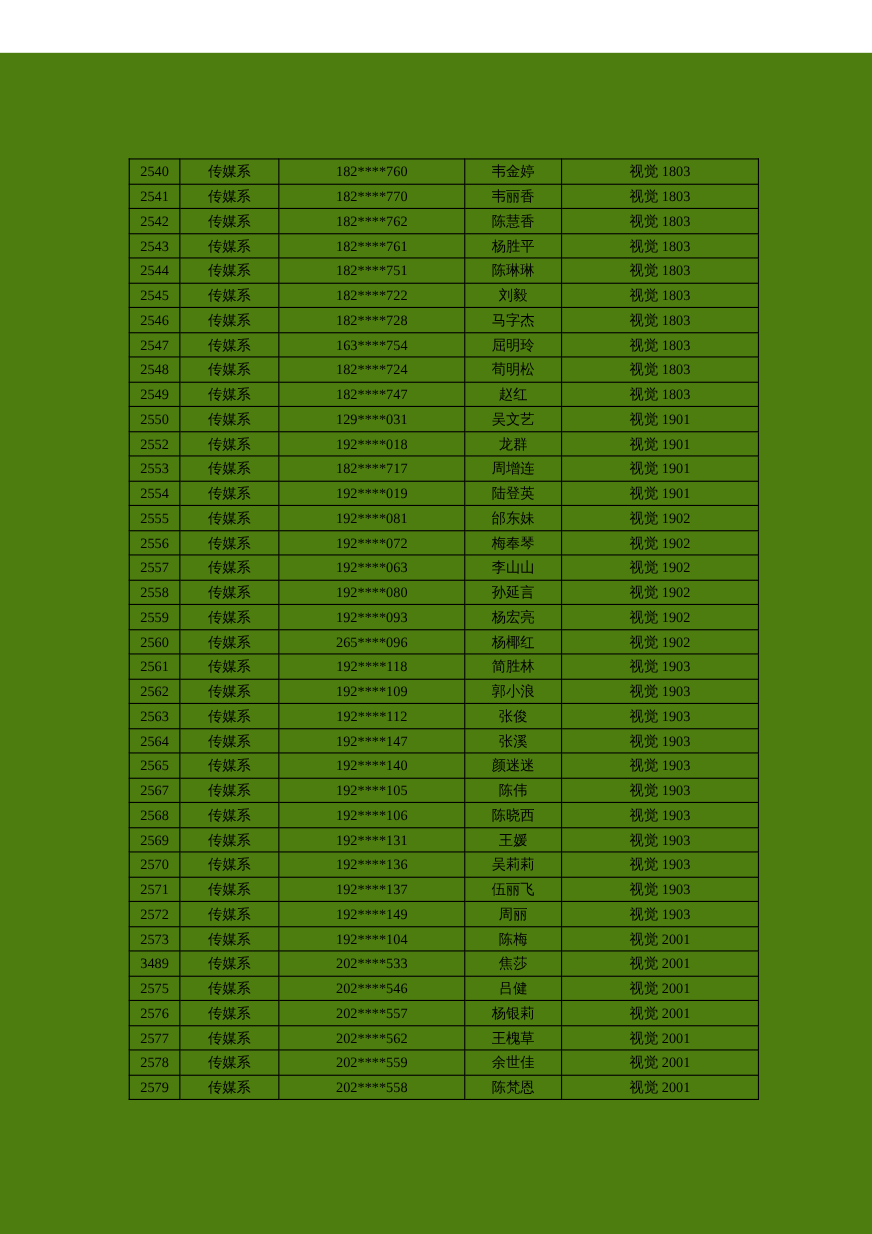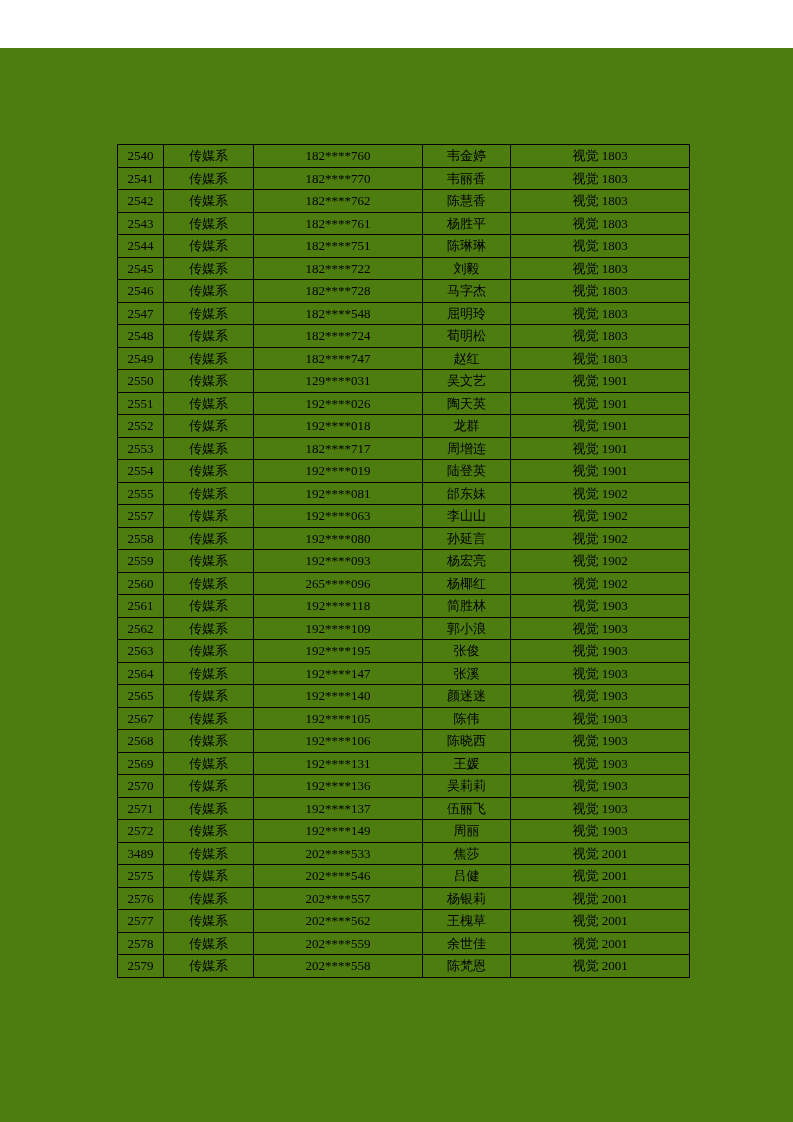--- a/index.html
+++ b/index.html
@@ -105,21 +105,21 @@
           <tr>
             <td>2546</td>
             <td>传媒系</td>
             <td>182****728</td>
             <td>马字杰</td>
             <td>视觉 1803</td>
           </tr>
           <tr>
             <td>2547</td>
             <td>传媒系</td>
-            <td>182****548</td>
+            <td>163****754</td>
             <td>屈明玲</td>
             <td>视觉 1803</td>
           </tr>
           <tr>
             <td>2548</td>
             <td>传媒系</td>
             <td>182****724</td>
             <td>荀明松</td>
             <td>视觉 1803</td>
           </tr>
@@ -131,27 +131,20 @@
             <td>视觉 1803</td>
           </tr>
           <tr>
             <td>2550</td>
             <td>传媒系</td>
             <td>129****031</td>
             <td>吴文艺</td>
             <td>视觉 1901</td>
           </tr>
           <tr>
-            <td>2551</td>
-            <td>传媒系</td>
-            <td>192****026</td>
-            <td>陶天英</td>
-            <td>视觉 1901</td>
-          </tr>
-          <tr>
             <td>2552</td>
             <td>传媒系</td>
             <td>192****018</td>
             <td>龙群</td>
             <td>视觉 1901</td>
           </tr>
           <tr>
             <td>2553</td>
             <td>传媒系</td>
             <td>182****717</td>
@@ -166,20 +159,27 @@
             <td>视觉 1901</td>
           </tr>
           <tr>
             <td>2555</td>
             <td>传媒系</td>
             <td>192****081</td>
             <td>邰东妹</td>
             <td>视觉 1902</td>
           </tr>
           <tr>
+            <td>2556</td>
+            <td>传媒系</td>
+            <td>192****072</td>
+            <td>梅奉琴</td>
+            <td>视觉 1902</td>
+          </tr>
+          <tr>
             <td>2557</td>
             <td>传媒系</td>
             <td>192****063</td>
             <td>李山山</td>
             <td>视觉 1902</td>
           </tr>
           <tr>
             <td>2558</td>
             <td>传媒系</td>
             <td>192****080</td>
@@ -210,21 +210,21 @@
           <tr>
             <td>2562</td>
             <td>传媒系</td>
             <td>192****109</td>
             <td>郭小浪</td>
             <td>视觉 1903</td>
           </tr>
           <tr>
             <td>2563</td>
             <td>传媒系</td>
-            <td>192****195</td>
+            <td>192****112</td>
             <td>张俊</td>
             <td>视觉 1903</td>
           </tr>
           <tr>
             <td>2564</td>
             <td>传媒系</td>
             <td>192****147</td>
             <td>张溪</td>
             <td>视觉 1903</td>
           </tr>
@@ -269,20 +269,27 @@
             <td>192****137</td>
             <td>伍丽飞</td>
             <td>视觉 1903</td>
           </tr>
           <tr>
             <td>2572</td>
             <td>传媒系</td>
             <td>192****149</td>
             <td>周丽</td>
             <td>视觉 1903</td>
+          </tr>
+          <tr>
+            <td>2573</td>
+            <td>传媒系</td>
+            <td>192****104</td>
+            <td>陈梅</td>
+            <td>视觉 2001</td>
           </tr>
           <tr>
             <td>3489</td>
             <td>传媒系</td>
             <td>202****533</td>
             <td>焦莎</td>
             <td>视觉 2001</td>
           </tr>
           <tr>
             <td>2575</td>

